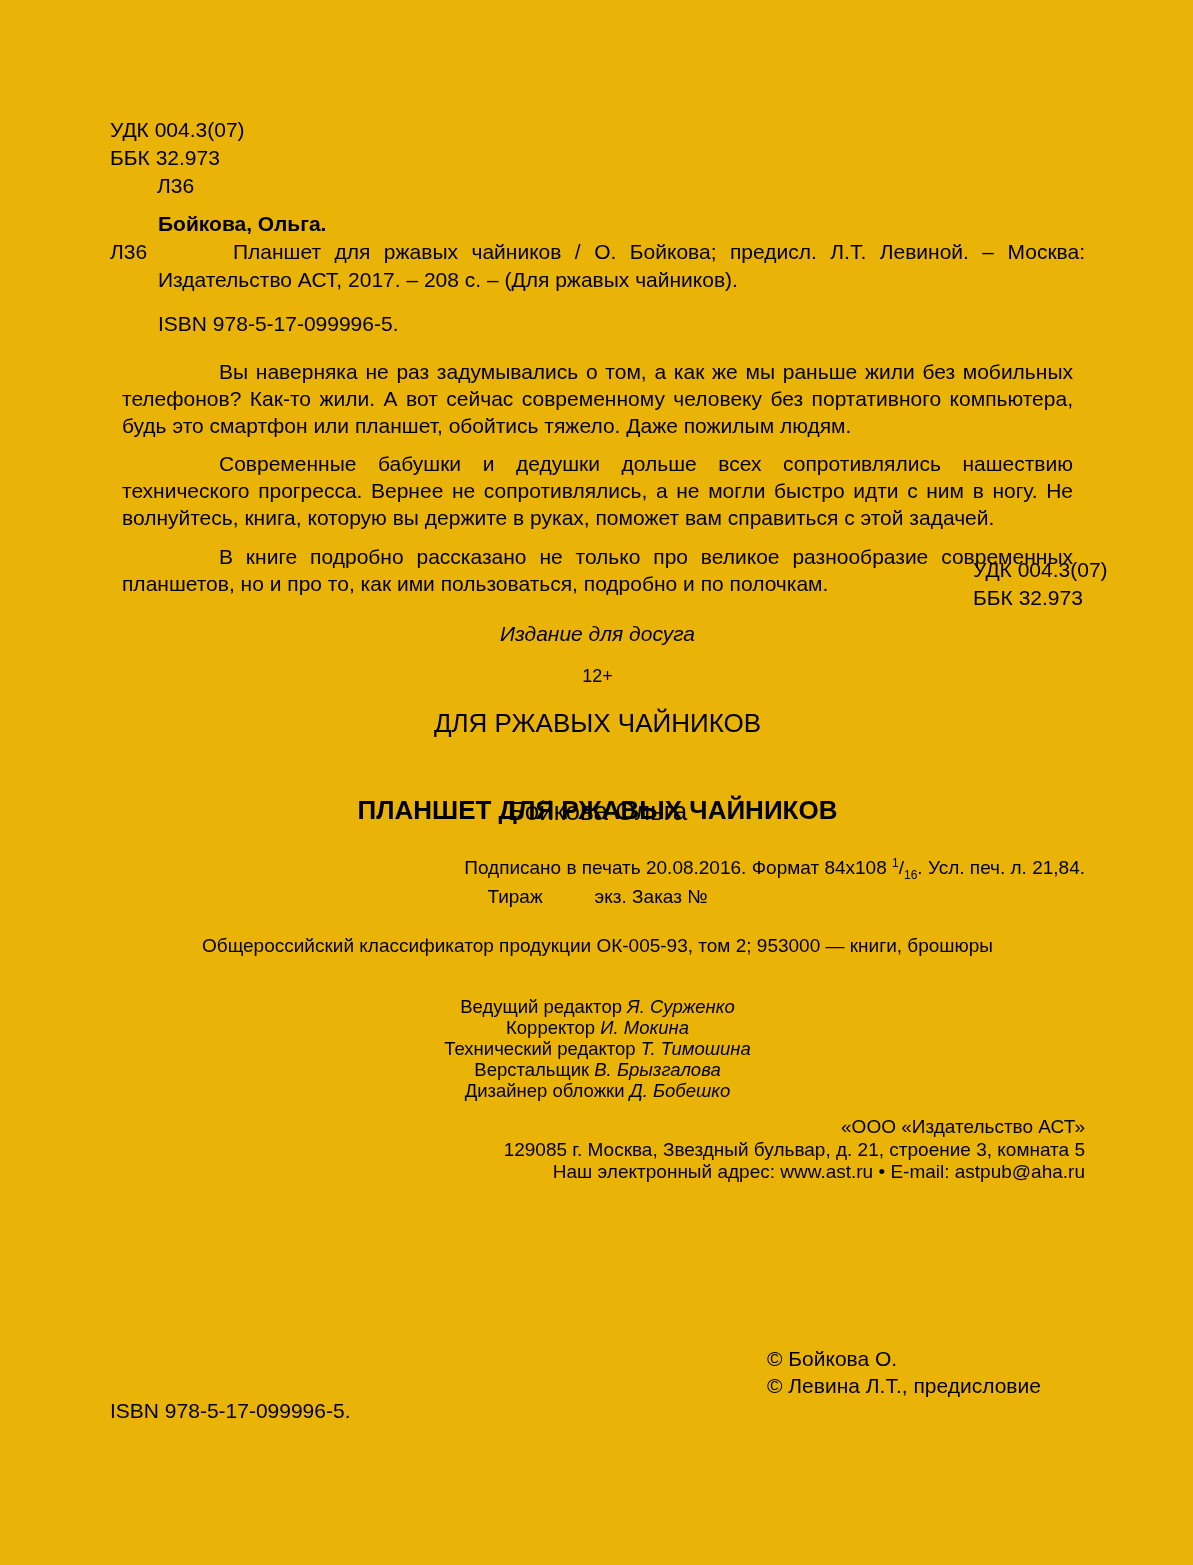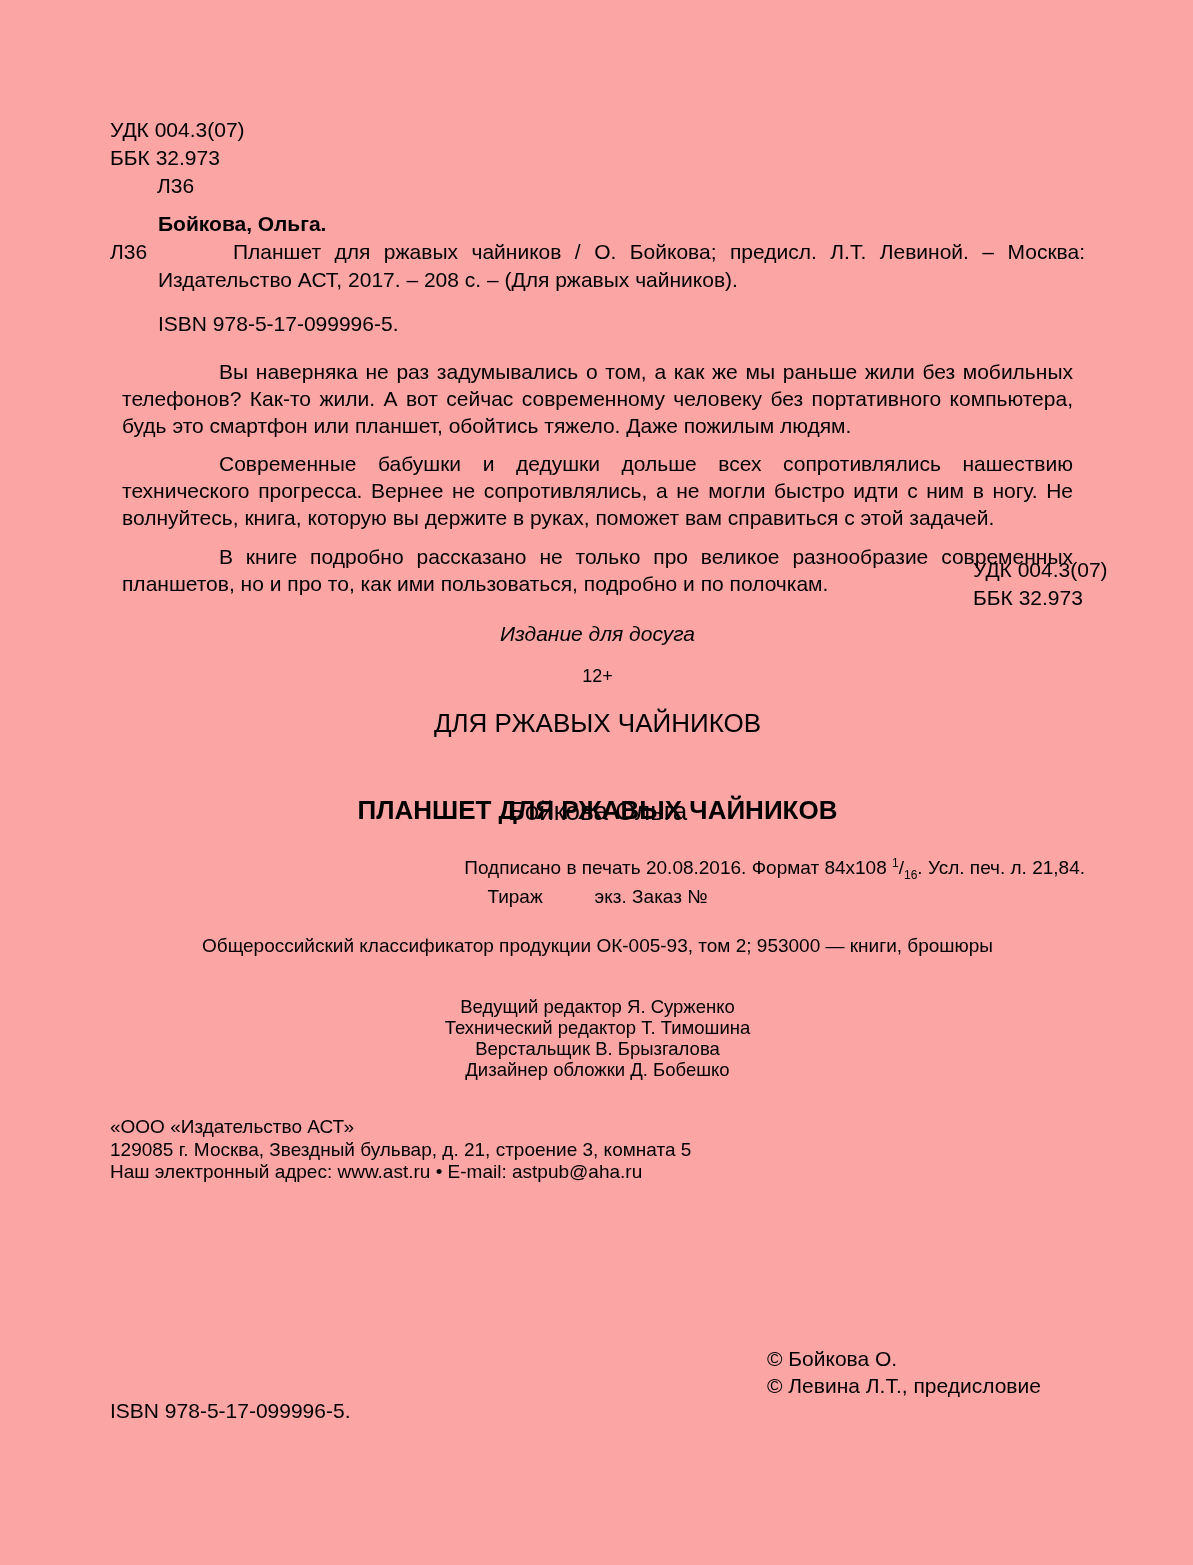--- a/index.html
+++ b/index.html
@@ -1,20 +1,20 @@
 <!DOCTYPE html>
 <html><head>
 <meta charset="utf-8">
 <style>
   html,body{margin:0;padding:0;background:#ffffff;}
   .page{
     position:relative;
     width:1193px;
     height:1565px;
-    background:#fca5a5;
+    background:#eab308;
     color:#000000;
     font-family:"Liberation Sans", sans-serif;
     overflow:hidden;
   }
   
   .catalog-top{position:absolute;left:110px;top:116px;font-size:21px;line-height:28px;}
   .catalog-top .letter{padding-left:47px;}
   
   .bib{position:absolute;left:110px;top:210px;width:975px;font-size:21px;line-height:28px;}
   .bib-label{position:absolute;left:0;top:28px;}
@@ -35,23 +35,23 @@
   .author{top:756px;font-size:26px;margin-top:40px;}
   .title{top:795px;font-size:26px;font-weight:bold;}
   .imprint1{top:856px;font-size:19px;text-align:right;}
   .imprint2{top:886px;font-size:19px;}
   .classifier{top:935px;font-size:19px;}
   .sup{vertical-align:super;font-size:12px;}
   .sub{vertical-align:sub;font-size:12px;}
   .gap{display:inline-block;width:52px;}
   
   .credits{position:absolute;left:110px;top:996px;width:975px;text-align:center;font-size:18.5px;line-height:21px;}
-  .credit-name{}
+  .credit-name{font-style:italic;}
   
-  .publisher{position:absolute;left:110px;top:1116px;width:975px;text-align:left;font-size:19px;line-height:22.5px;}
+  .publisher{position:absolute;left:110px;top:1116px;width:975px;text-align:right;font-size:19px;line-height:22.5px;}
   
   .copyrights{position:absolute;left:767px;top:1345px;font-size:21px;line-height:27.3px;}
   .isbn-bottom{position:absolute;left:110px;top:1399px;font-size:21px;}
 </style>
 </head>
 <body>
 
 <div class="page">
 
   <div class="catalog-top">
@@ -87,20 +87,21 @@
   <div class="center title">ПЛАНШЕТ ДЛЯ РЖАВЫХ ЧАЙНИКОВ</div>
 
   <div class="center imprint1"><span>Подписано в печать 20.08.2016. Формат 84х108 </span><span class="sup">1</span><span>/</span><span class="sub">16</span><span>. Усл. печ. л. 21,84.</span></div>
 
   <div class="center imprint2"><span>Тираж</span><span class="gap"></span><span>экз. Заказ №</span></div>
 
   <div class="center classifier">Общероссийский классификатор продукции ОК-005-93, том 2; 953000 — книги, брошюры</div>
 
   <div class="credits">
     <div class="credit-row"><span>Ведущий редактор</span> <span class="credit-name">Я. Сурженко</span></div>
+    <div class="credit-row"><span>Корректор</span> <span class="credit-name">И. Мокина</span></div>
     <div class="credit-row"><span>Технический редактор</span> <span class="credit-name">Т. Тимошина</span></div>
     <div class="credit-row"><span>Верстальщик</span> <span class="credit-name">В. Брызгалова</span></div>
     <div class="credit-row"><span>Дизайнер обложки</span> <span class="credit-name">Д. Бобешко</span></div>
   </div>
 
   <div class="publisher">
     <div>«ООО «Издательство АСТ»</div>
     <div>129085 г. Москва,  Звездный бульвар, д. 21, строение 3, комната 5</div>
     <div>Наш электронный адрес: www.ast.ru • E-mail: astpub@aha.ru</div>
   </div>

